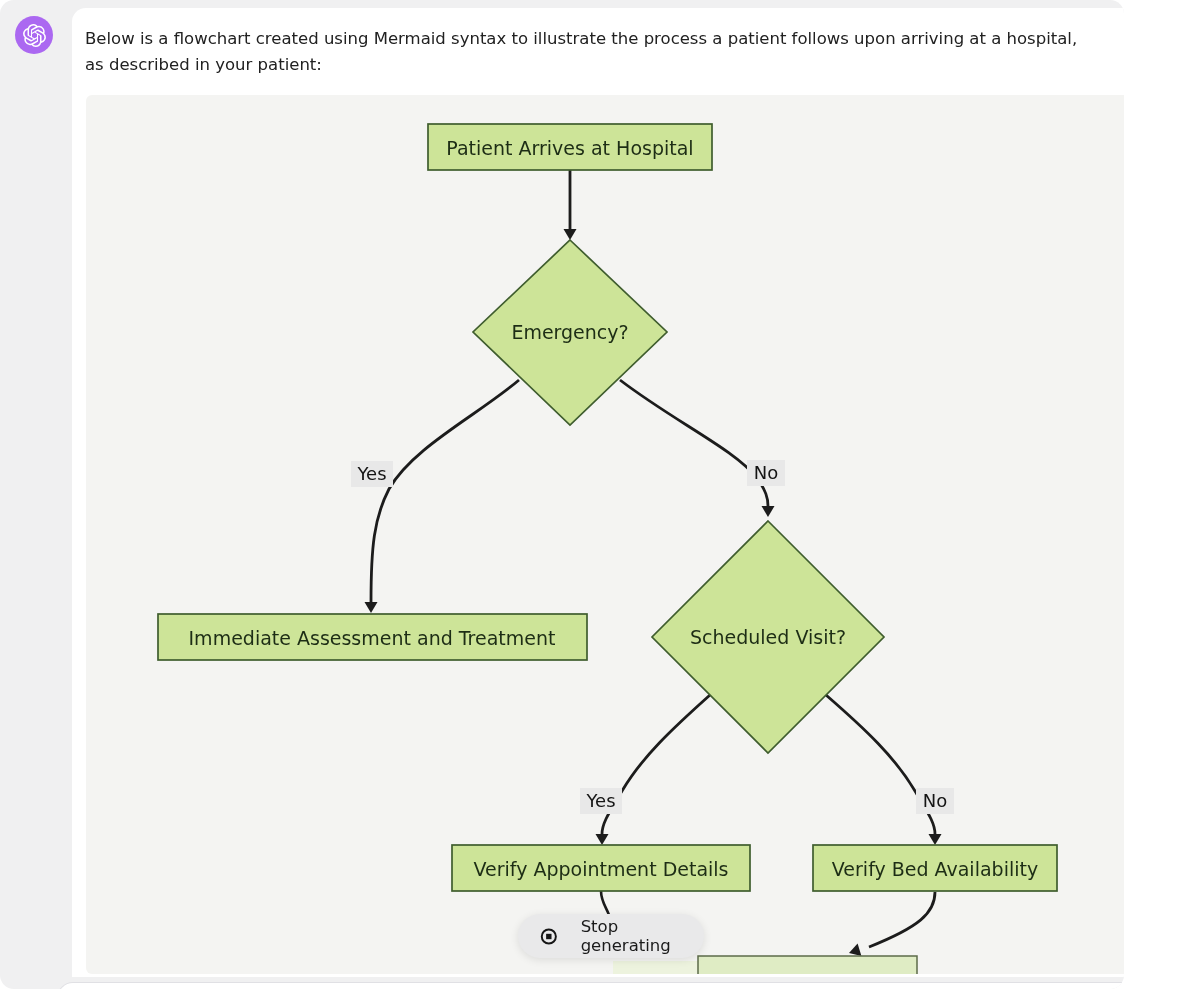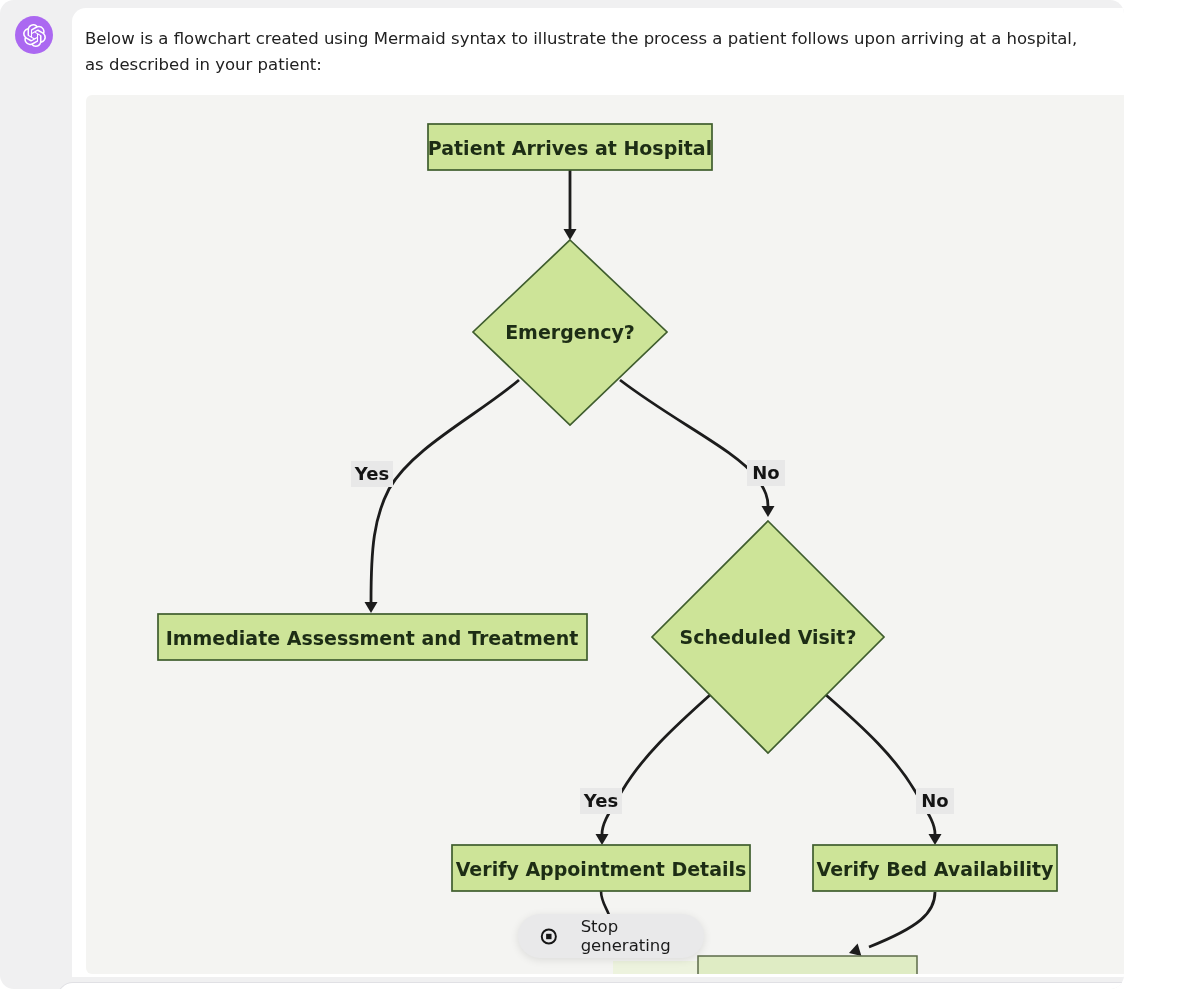--- a/index.html
+++ b/index.html
@@ -25,21 +25,20 @@
   .avatar svg{width:23px;height:23px;}
   .msg-text{
     position:absolute;left:85px;top:26px;width:1080px;
     font-size:16.5px;line-height:26px;color:var(--text-color);
   }
   .panel{
     position:absolute;left:86px;top:95px;width:1094px;height:879px;
     background:var(--panel-bg);
     border-radius:6px;
     overflow:hidden;
-    font-weight:bold;
   }
   .panel svg{display:block;}
   .node-rect{fill:var(--node-fill);stroke:var(--node-stroke);stroke-width:1.7;}
   .node-diamond{fill:var(--node-fill);stroke:var(--node-stroke);stroke-width:1.7;}
   .node-text{
     font-family:"DejaVu Sans",sans-serif;font-size:19px;
     fill:var(--node-text);text-anchor:middle;
   }
   .edge{fill:none;stroke:var(--edge-color);stroke-width:2.8;}
   .edge-thin{fill:none;stroke:var(--edge-color);stroke-width:2.6;}

